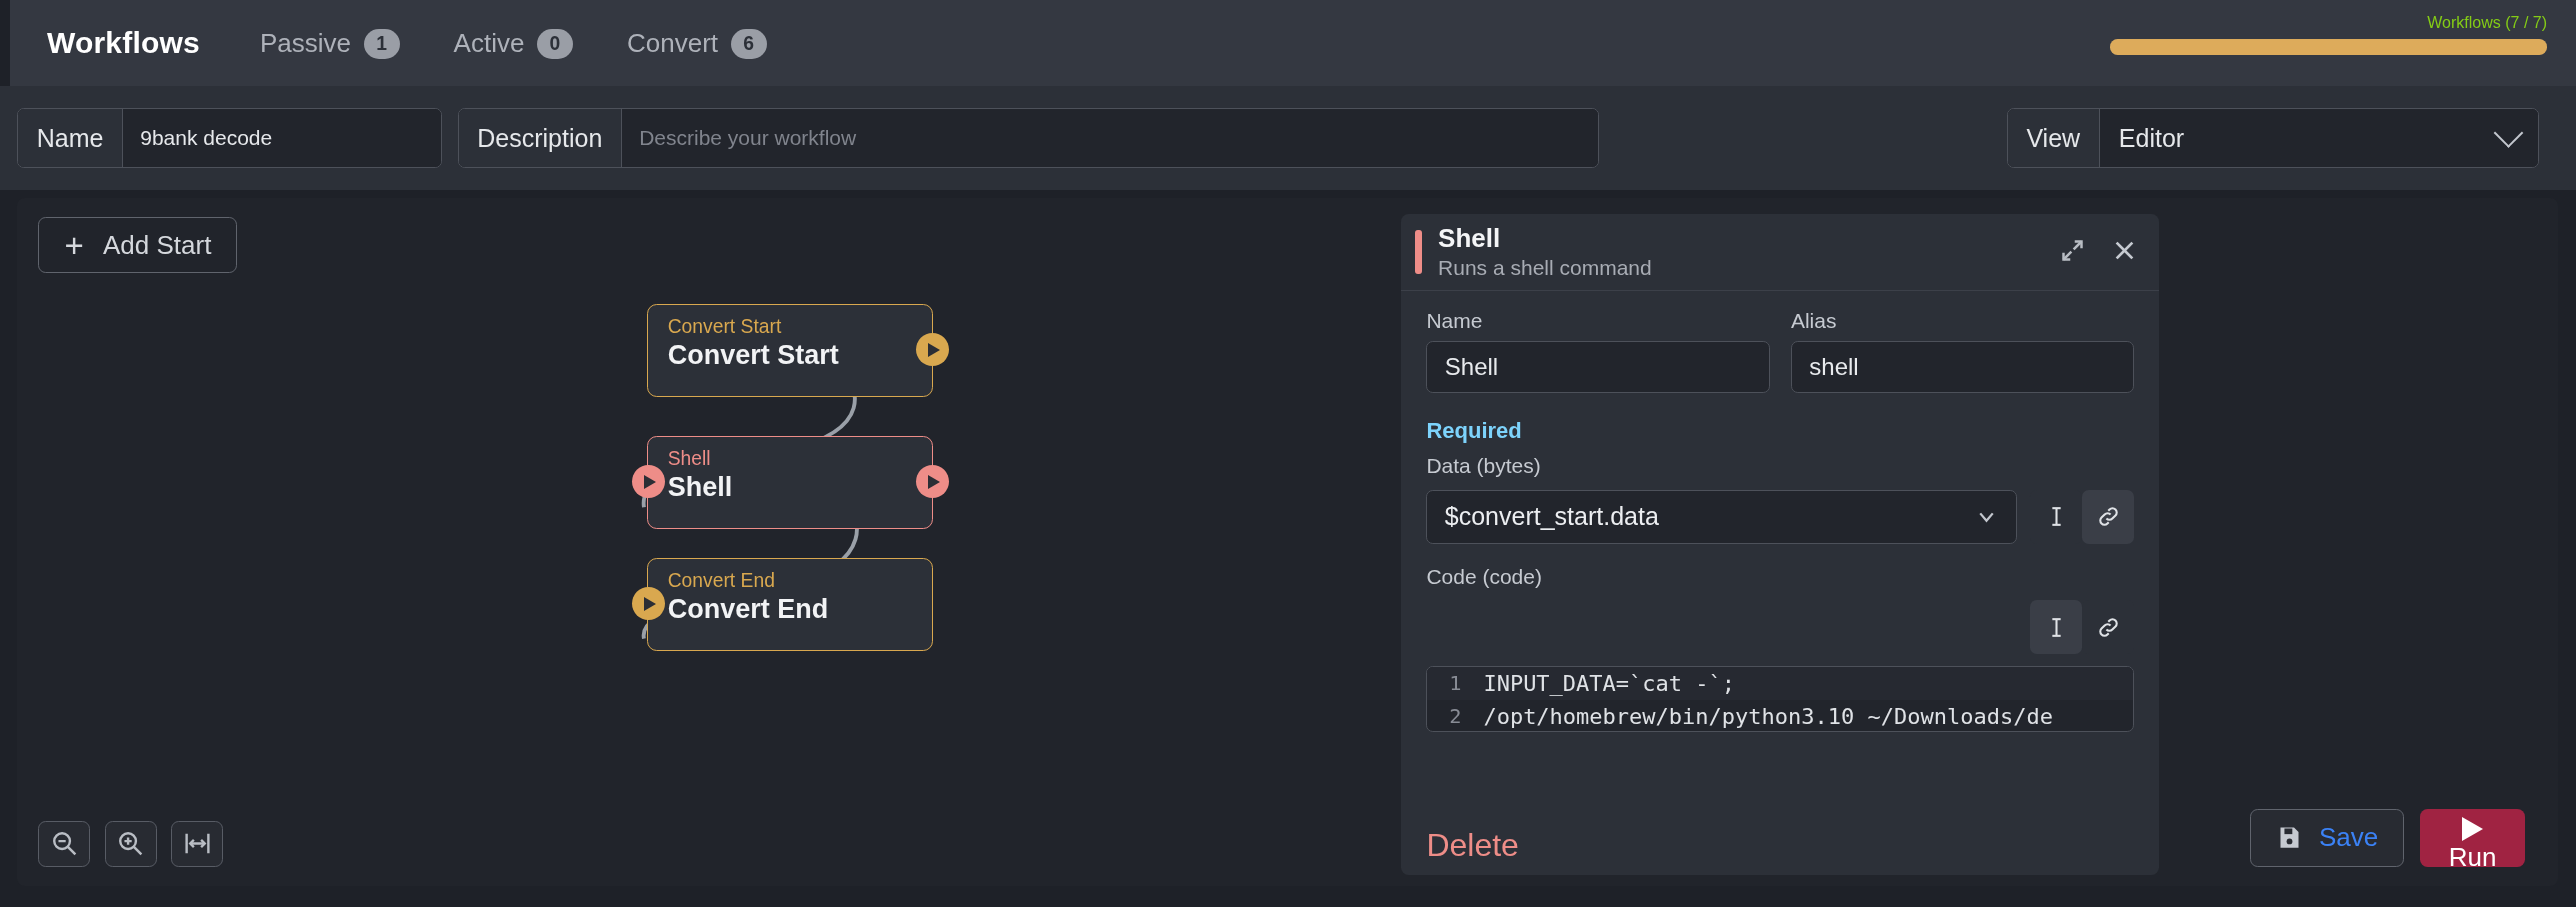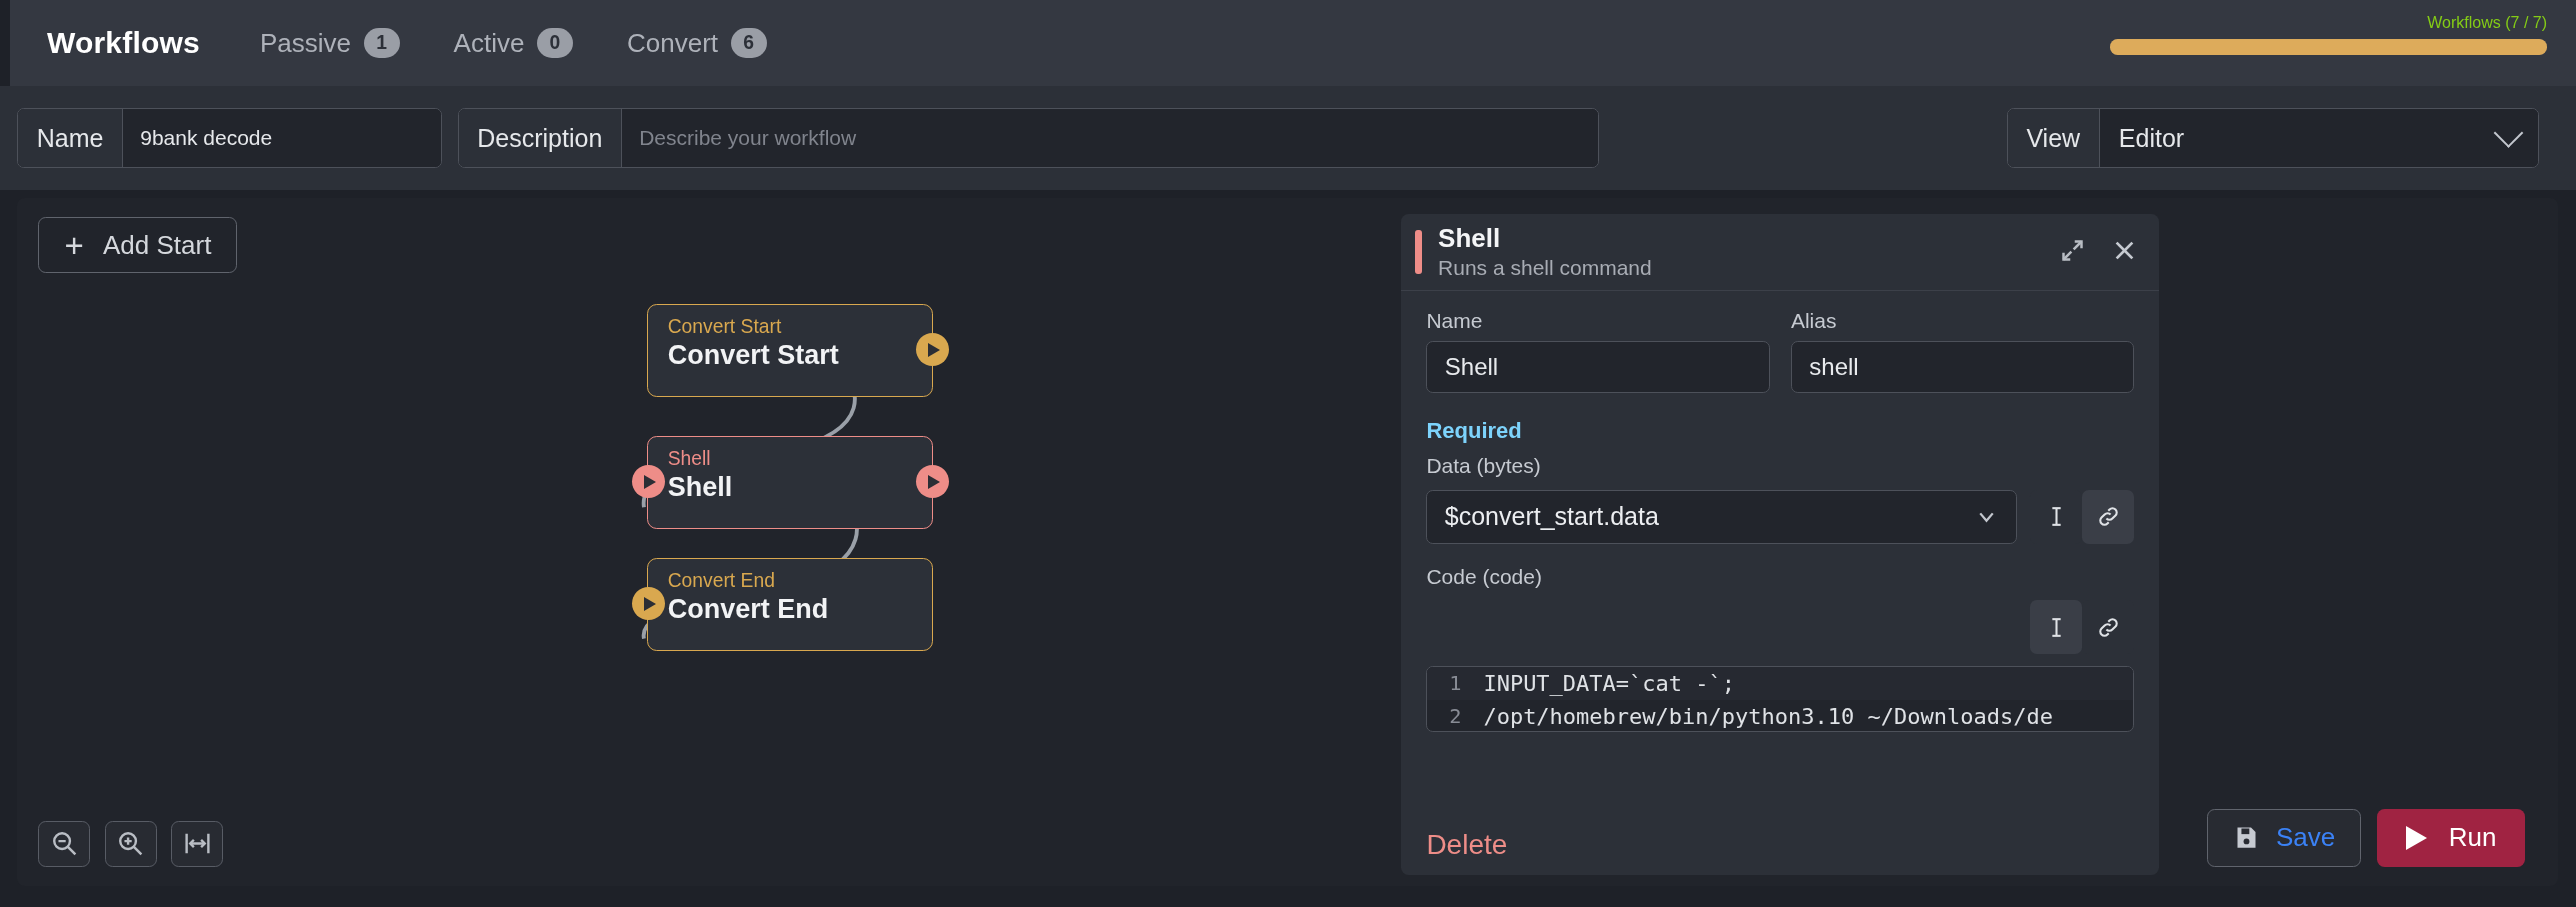--- a/index.html
+++ b/index.html
@@ -16,21 +16,21 @@
     width: 2576px; height: 86px;
     background: #343841;
     display: flex; align-items: center;
   }
   .brand {
     margin-left: 37px;
     font-size: 30px; font-weight: bold; color: #ffffff;
     letter-spacing: 0.2px;
   }
   .tabs { display: flex; align-items: center; margin-left: 60px; gap: 54px; }
-  .tab { display: flex; align-items: center; gap: 12.6px; cursor: pointer; }
+  .tab { display: flex; align-items: flex-end; gap: 12.6px; cursor: pointer; }
   .tab-label { font-size: 26px; color: #aeb2ba; }
   .tab-badge {
     min-width: 36px; height: 30px; border-radius: 15.5px;
     background: #9a9ea6; color: #2c3038;
     font-size: 19.3px; font-weight: bold;
     display: flex; align-items: center; justify-content: center;
     padding: 0 8.7px;
   }
   .counter-wrap {
     position: absolute; right: 39px; top: 13.5px;
@@ -196,33 +196,33 @@
   .ln {
     width: 56px; text-align: center; flex: none;
     font-family: "DejaVu Sans Mono", monospace; font-size: 20.3px; color: #888c95;
   }
   .code-text {
     font-family: "DejaVu Sans Mono", monospace; font-size: 22px; color: #dfe2e6;
     white-space: pre; overflow: hidden;
   }
 
   .panel-foot { flex: none; height: 60px; display: flex; align-items: center; padding-left: 25px; }
-  .delete-link { font-size: 28px; color: #ee8d88; cursor: pointer; }
+  .delete-link { font-size: 32px; color: #ee8d88; cursor: pointer; }
 
   
   .bottom-actions { position: absolute; right: 33px; bottom: 19.3px; display: flex; gap: 15.5px; align-items: center; }
   .btn-save {
     display: flex; align-items: center; gap: 15.5px; height: 58px; padding: 0 25px;
     border: 1px solid #60646d; border-radius: 7.7px; background: #282b32;
     color: #3b82f6; font-size: 26px; cursor: pointer;
   }
   .btn-run {
-    display: flex; align-items: center; gap: 22px; height: 58px; padding: 16px 29px;
+    display: flex; align-items: center; gap: 1px; height: 58px; padding: 8px 29px;
     border: none; border-radius: 7.7px; background: #a02342;
-    color: #ffffff; font-size: 26px; cursor: pointer;
+    color: #ffffff; font-size: 26px; cursor: pointer; flex-direction: column;
   }
   .play-tri {
     width: 0; height: 0;
     border-left: 21px solid #ffffff;
     border-top: 12.6px solid transparent;
     border-bottom: 12.6px solid transparent;
   }
 </style>
 </head>
 <body>

